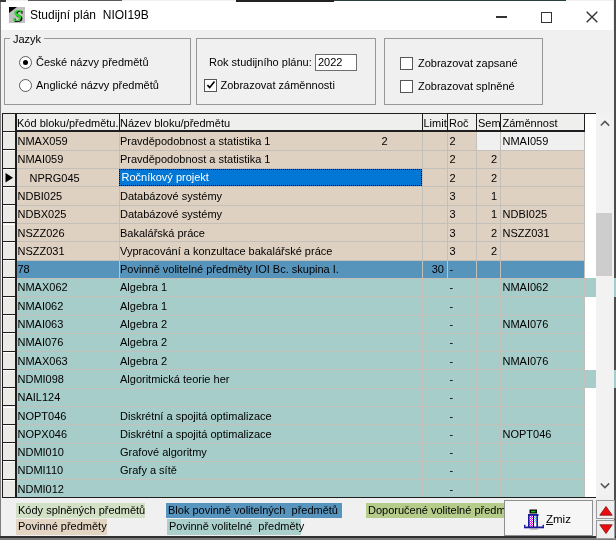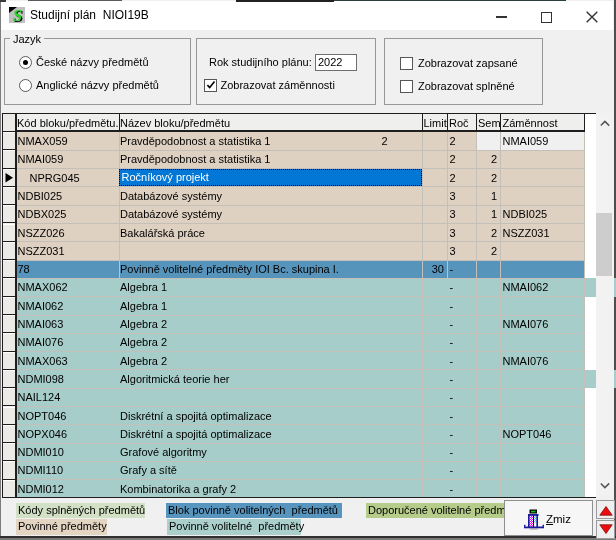--- a/index.html
+++ b/index.html
@@ -102,20 +102,21 @@
 </div>
 <div class="a" style="left:16.5px;top:223.5px;width:568.5px;height:18.3px;background:#dfd1c1;">
 <span class="t" style="left:1px;top:0;line-height:18.3px;">NSZZ026</span>
     <span class="t" style="left:103.5px;top:0;line-height:18.3px;">Bakalářská práce</span>
     <span class="t" style="left:433px;top:0;line-height:18.3px;">3</span>
     <span class="t" style="right:88px;top:0;line-height:18.3px;">2</span>
     <span class="t" style="left:486px;top:0;line-height:18.3px;">NSZZ031</span>
 </div>
 <div class="a" style="left:16.5px;top:241.8px;width:568.5px;height:18.3px;background:#dfd1c1;">
 <span class="t" style="left:1px;top:0;line-height:18.3px;">NSZZ031</span>
+    <span class="t" style="left:103.5px;top:0;line-height:18.3px;">Vypracování a konzultace bakalářské práce</span>
     <span class="t" style="left:433px;top:0;line-height:18.3px;">3</span>
     <span class="t" style="right:88px;top:0;line-height:18.3px;">2</span>
 </div>
 <div class="a" style="left:16.5px;top:260.1px;width:568.5px;height:18.3px;background:#5794bc;">
 <span class="t" style="left:1px;top:0;line-height:18.3px;">78</span>
     <span class="t" style="left:103.5px;top:0;line-height:18.3px;">Povinně volitelné předměty IOI Bc. skupina I.</span>
     <span class="t" style="right:141px;top:0;line-height:18.3px;">30</span>
     <span class="t" style="left:433px;top:0;line-height:18.3px;">-</span>
 </div>
 <div class="a" style="left:16.5px;top:278.4px;width:568.5px;height:18.3px;background:#a6cdc9;padding-left:35px;">
@@ -171,21 +172,20 @@
     <span class="t" style="left:103.5px;top:0;line-height:18.3px;">Grafové algoritmy</span>
     <span class="t" style="left:433px;top:0;line-height:18.3px;">-</span>
 </div>
 <div class="a" style="left:16.5px;top:461.4px;width:568.5px;height:18.3px;background:#a6cdc9;">
 <span class="t" style="left:1px;top:0;line-height:18.3px;text-align:right;">NDMI110</span>
     <span class="t" style="left:103.5px;top:0;line-height:18.3px;">Grafy a sítě</span>
     <span class="t" style="left:433px;top:0;line-height:18.3px;">-</span>
 </div>
 <div class="a" style="left:16.5px;top:479.7px;width:568.5px;height:18.3px;background:#a6cdc9;">
 <span class="t" style="left:1px;top:0;line-height:18.3px;">NDMI012</span>
-    <span class="t" style="left:103.5px;top:0;line-height:18.3px;">Kombinatorika a grafy 2</span>
     <span class="t" style="left:433px;top:0;line-height:18.3px;">-</span>
 </div>
 <div class="a" style="left:16.5px;top:149.8px;width:568.5px;height:1px;background:#c3bfb9;"></div>
 <div class="a" style="left:16.5px;top:168.1px;width:568.5px;height:1px;background:#c3bfb9;"></div>
 <div class="a" style="left:16.5px;top:186.4px;width:568.5px;height:1px;background:#c3bfb9;"></div>
 <div class="a" style="left:16.5px;top:204.7px;width:568.5px;height:1px;background:#c3bfb9;"></div>
 <div class="a" style="left:16.5px;top:223.0px;width:568.5px;height:1px;background:#c3bfb9;"></div>
 <div class="a" style="left:16.5px;top:241.3px;width:568.5px;height:1px;background:#c3bfb9;"></div>
 <div class="a" style="left:16.5px;top:259.6px;width:568.5px;height:1px;background:#c3bfb9;"></div>
 <div class="a" style="left:16.5px;top:277.9px;width:568.5px;height:1px;background:#c3bfb9;"></div>

